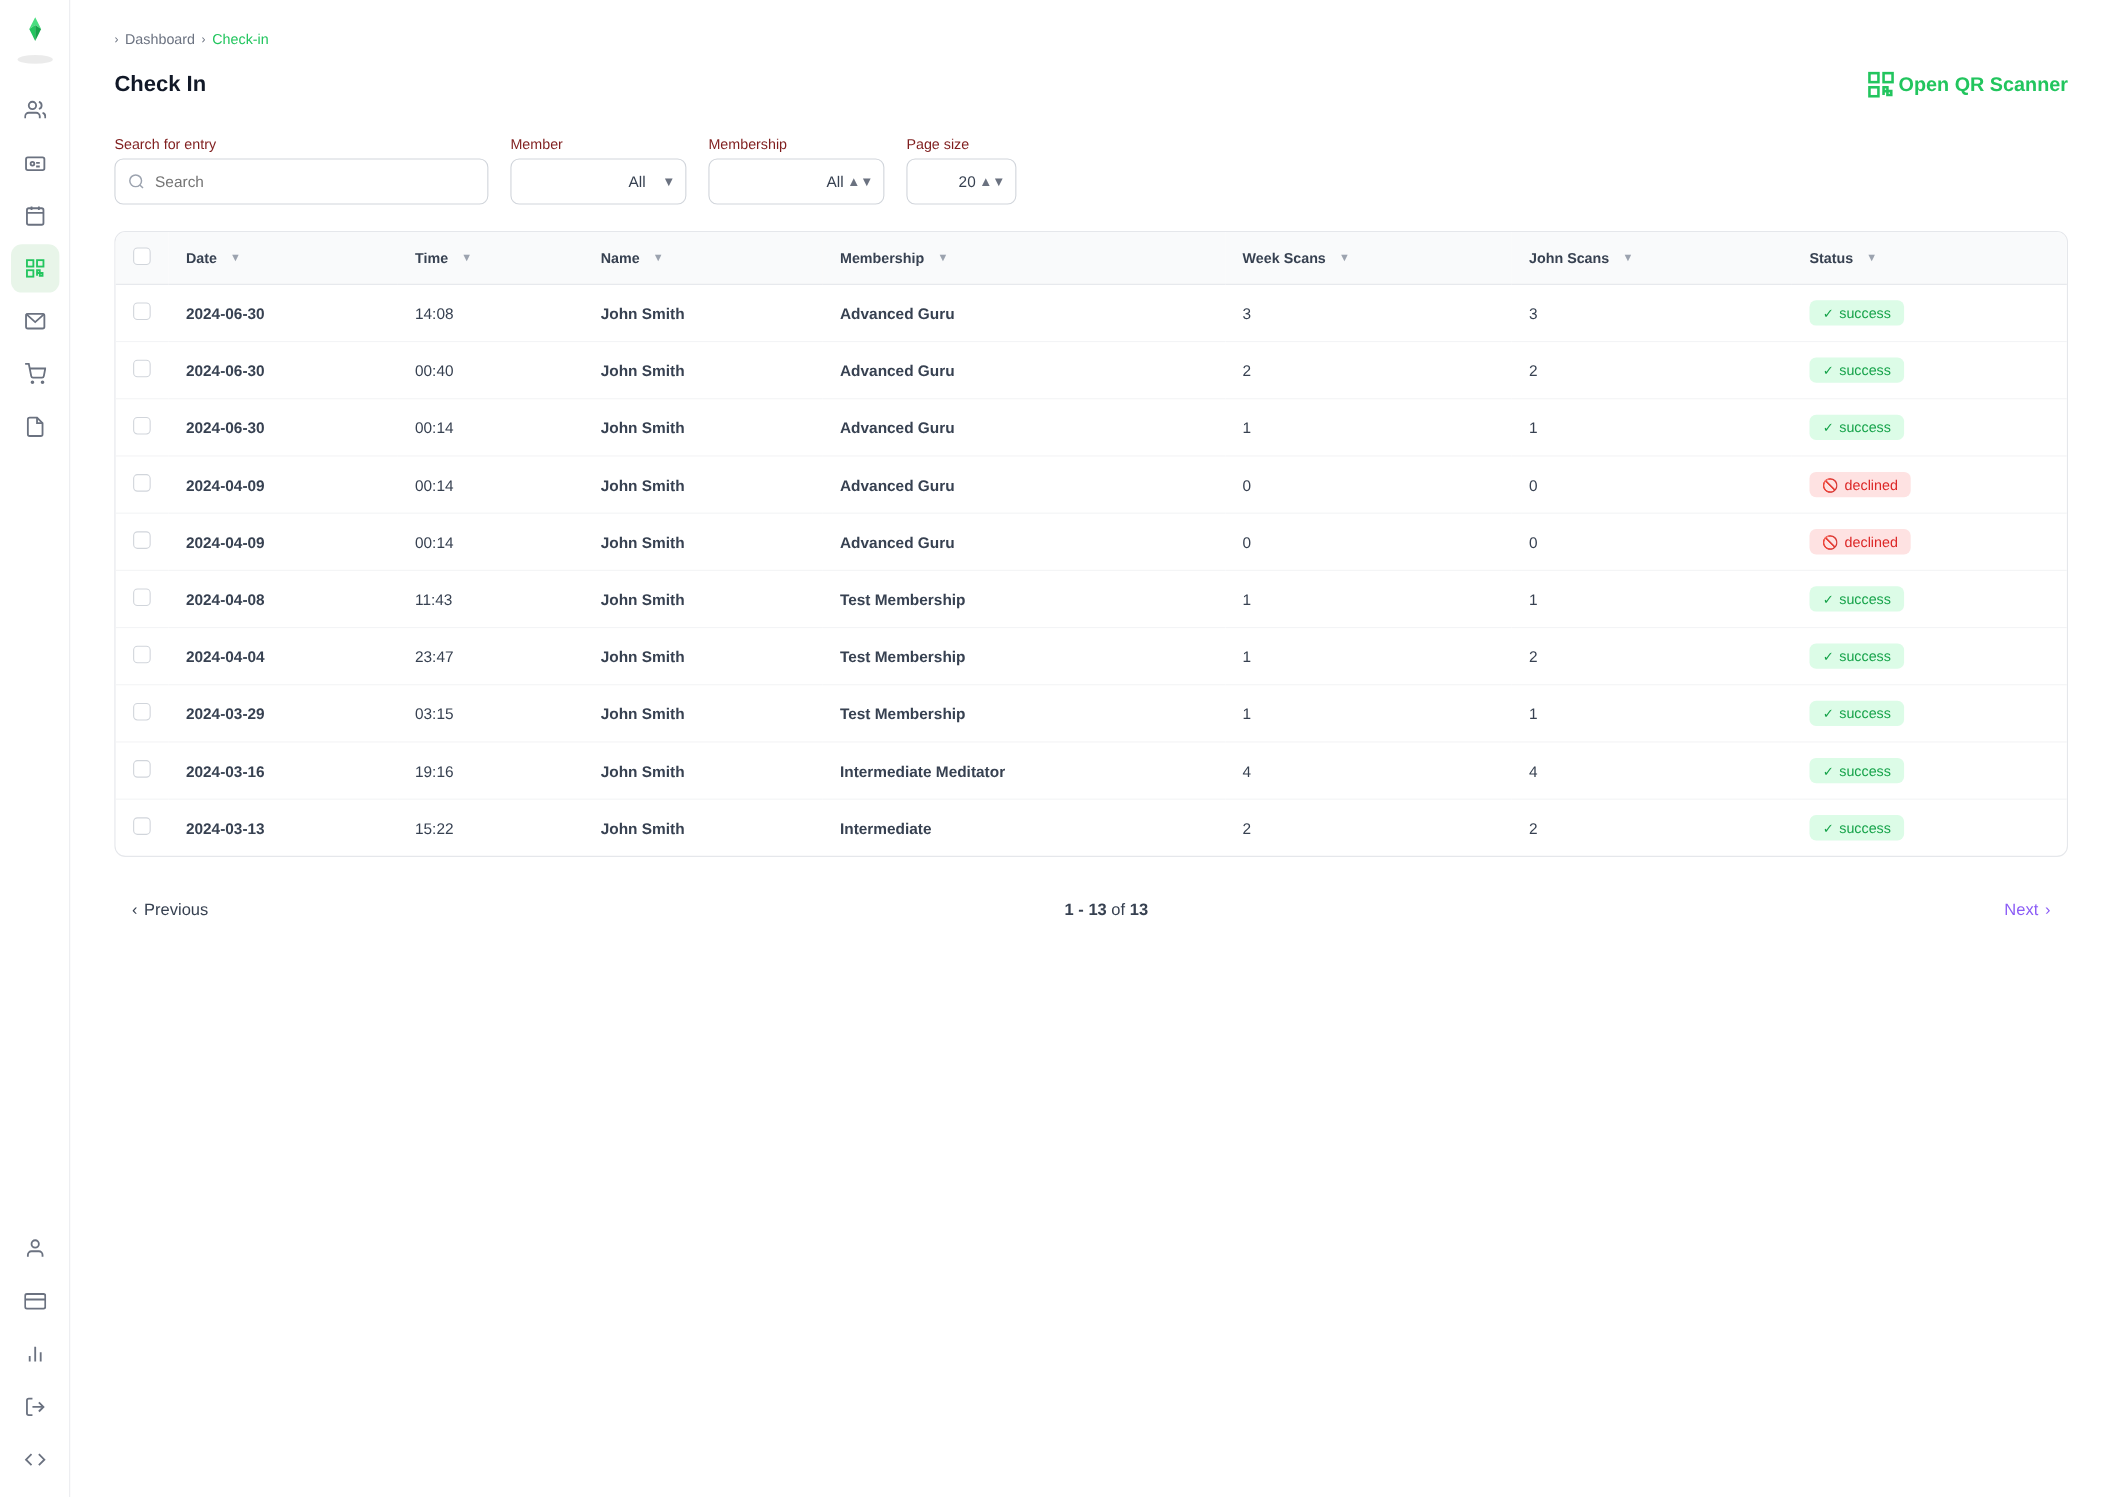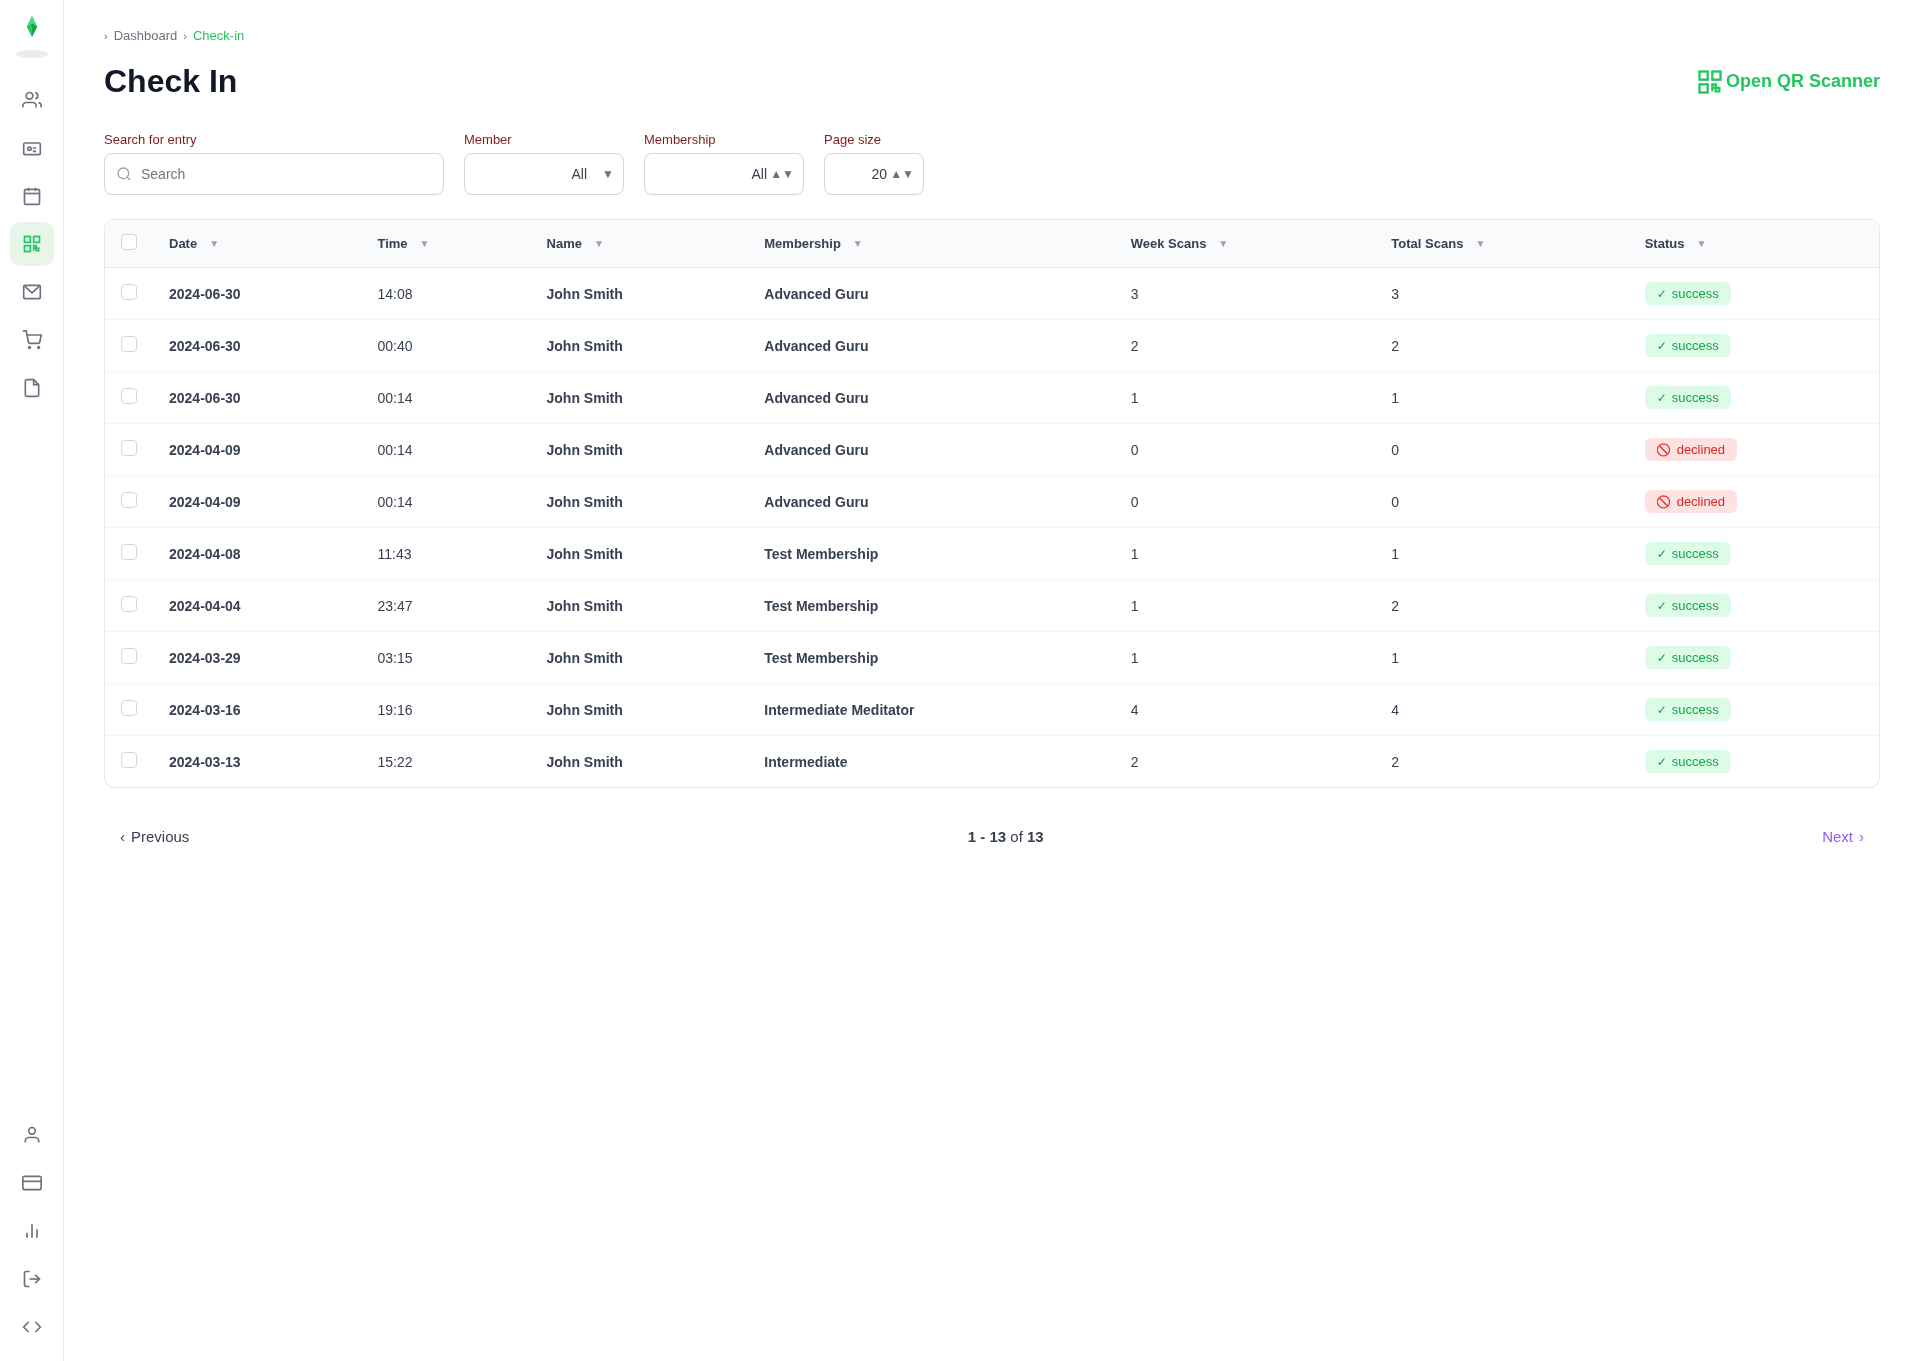--- a/index.html
+++ b/index.html
@@ -57,21 +57,21 @@
       font-size: 13px; color: #6b7280; margin-bottom: 20px;
     }
     .breadcrumb .chevron { font-size: 11px; }
     .breadcrumb .active { color: #22c55e; font-weight: 500; }
 
     
     .page-header {
       display: flex; align-items: center; justify-content: space-between;
       margin-bottom: 32px;
     }
-    .page-title { font-size: 32px; font-weight: 700; color: #111827; }
+    .page-title { font-size: 20px; font-weight: 700; color: #111827; }
     .qr-button {
       display: flex; align-items: center; gap: 2px;
       font-size: 18px; font-weight: 600; color: #22c55e; cursor: pointer;
     }
     .qr-button svg { width: 28px; height: 28px; color: #22c55e; }
 
     
     .filters {
       display: flex; align-items: flex-end; gap: 20px;
       margin-bottom: 24px;
@@ -366,21 +366,21 @@
             </div>
           </th>
           <th>
             <div class="th-sort">
               <span>Week Scans</span>
               <span class="sort-arrow">▼</span>
             </div>
           </th>
           <th>
             <div class="th-sort">
-              <span>Total Scans</span>
+              <span>John Scans</span>
               <span class="sort-arrow">▼</span>
             </div>
           </th>
           <th>
             <div class="th-sort">
               <span>Status</span>
               <span class="sort-arrow">▼</span>
             </div>
           </th>
         </tr>

